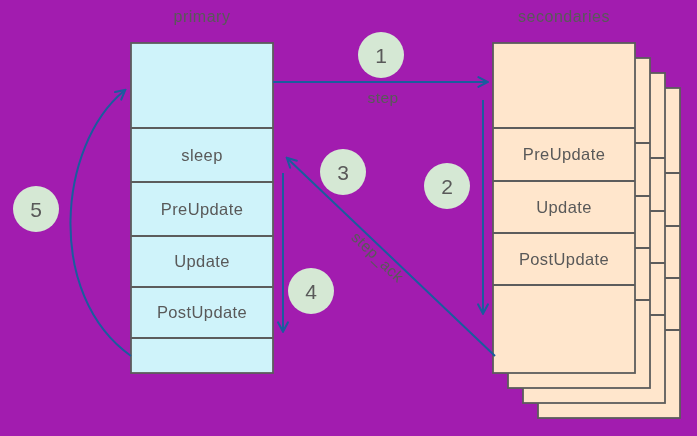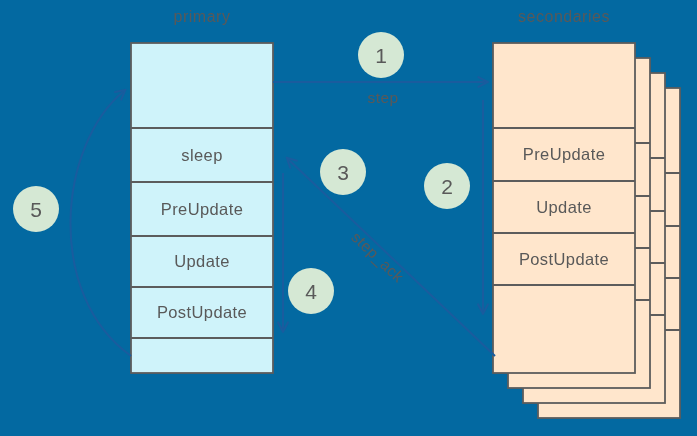--- a/index.html
+++ b/index.html
@@ -5,21 +5,21 @@
   html, body {
     margin: 0;
     padding: 0;
     background: #ffffff;
     font-family: "Liberation Sans", "DejaVu Sans", sans-serif;
   }
   .canvas {
     width: 697px;
     height: 436px;
     position: relative;
-    background: #0369a1;
+    background: #a21caf;
     overflow: hidden;
   }
   svg text {
     font-family: "Liberation Sans", "DejaVu Sans", sans-serif;
   }
   .box-p {
     fill: var(--primary-fill, #cff3fa);
     stroke: var(--box-stroke, #5c5c5c);
     stroke-width: 1.8;
   }

